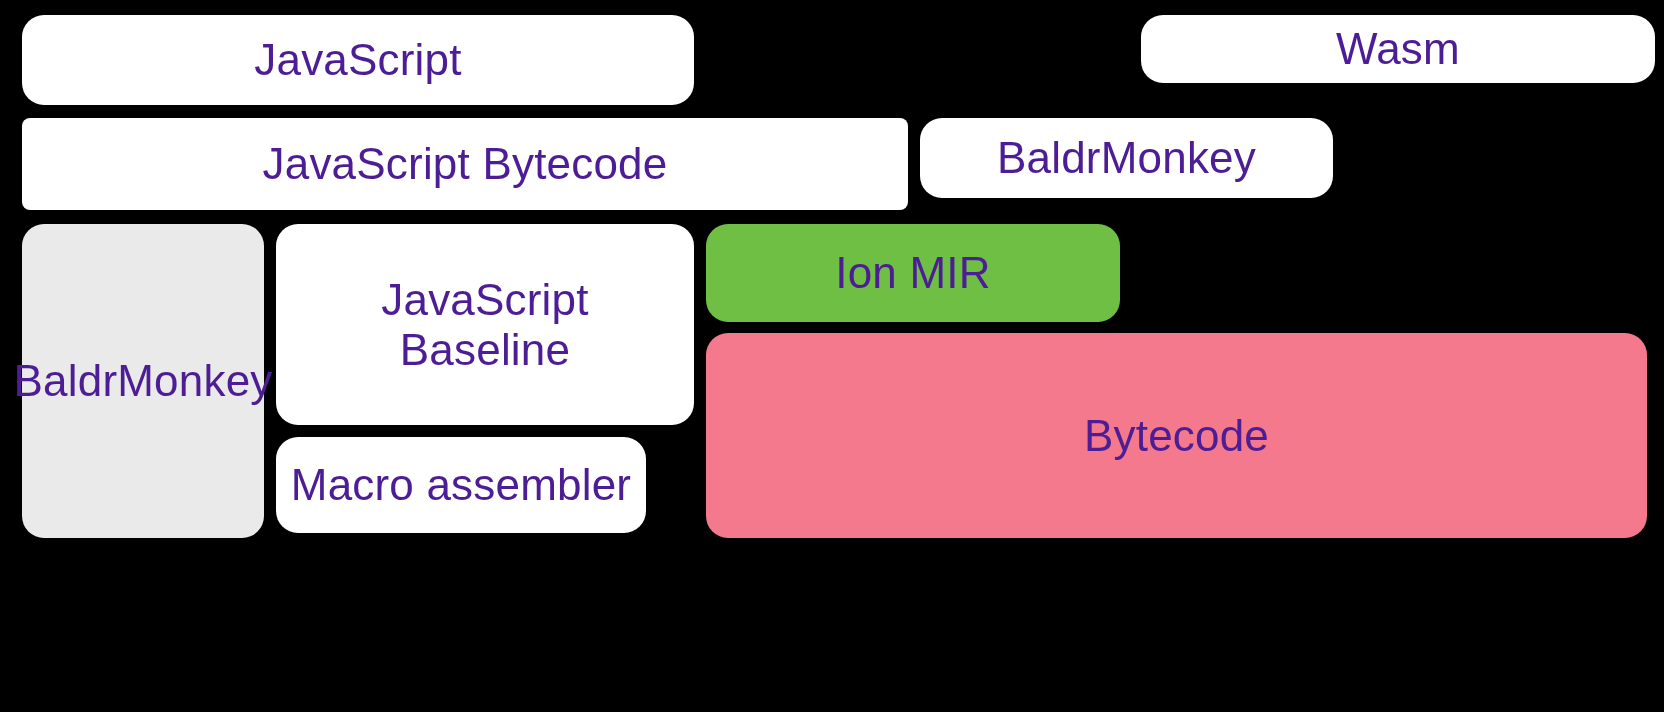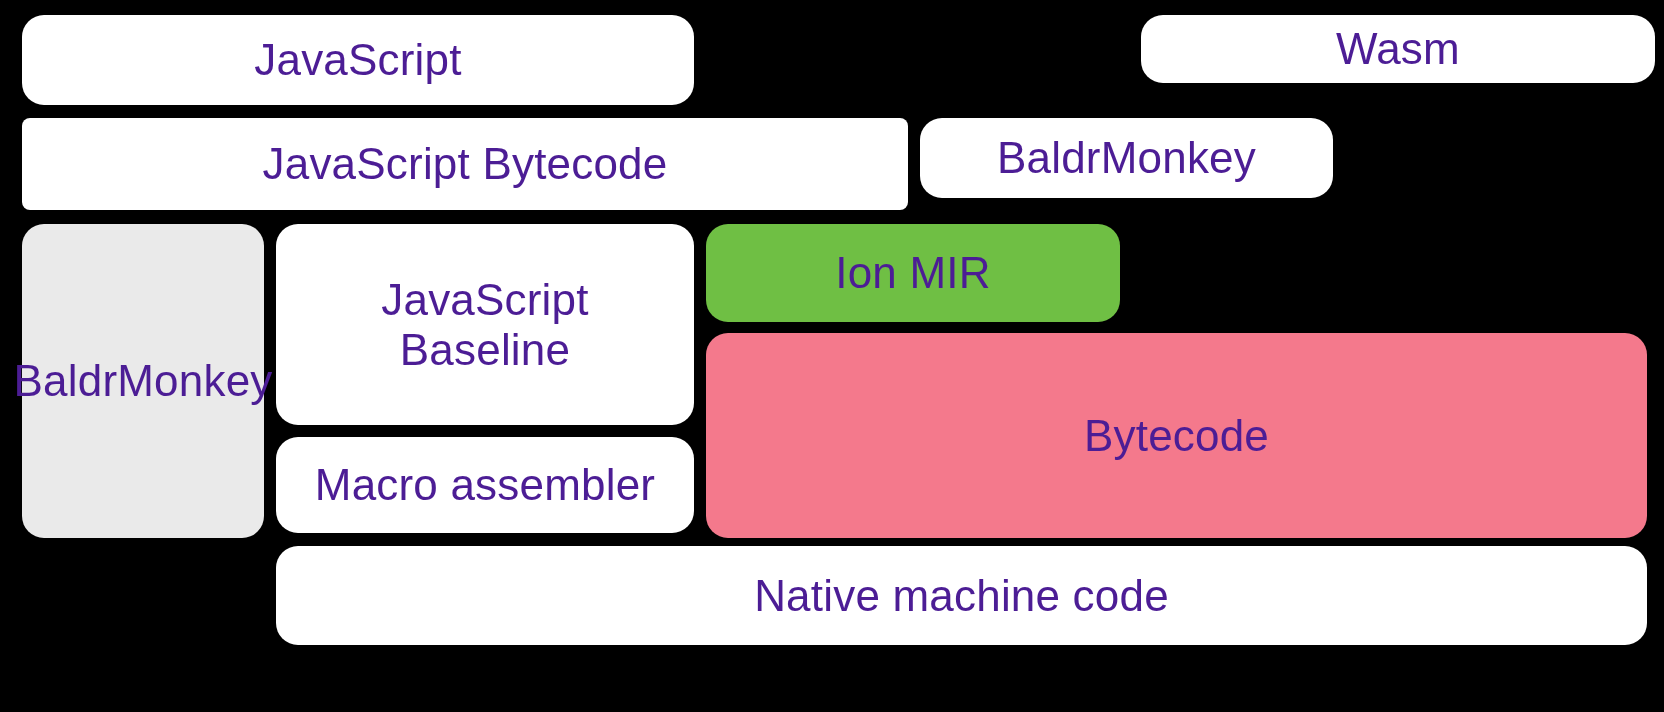--- a/index.html
+++ b/index.html
@@ -43,21 +43,21 @@
   .b-asmjs             { left: 706px;  top: 15px;  width: 414px; height: 90px; }
   .b-wasm              { left: 1133px; top: 15px;  width: 514px; height: 68px; margin-left: 8px; }
 
   
   .b-js-bytecode       { left: 22px;   top: 118px; width: 886px; height: 92px; border-radius: 8px; }
   .b-baldrmonkey       { left: 920px;  top: 118px; width: 413px; height: 80px; }
 
   
   .b-interpreter       { left: 22px;   top: 224px; width: 242px; height: 314px; }
   .b-js-baseline       { left: 276px;  top: 224px; width: 418px; height: 201px; }
-  .b-macro-assembler   { left: 276px;  top: 437px; width: 418px; height: 96px;  }
+  .b-macro-assembler   { left: 276px;  top: 437px; width: 370px; height: 96px;  }
   .b-ion-mir           { left: 706px;  top: 224px; width: 414px; height: 98px;  }
   .b-cranelift         { left: 706px;  top: 333px; width: 941px; height: 205px; }
 
   
   .b-native-code       { left: 276px;  top: 546px; width: 1371px; height: 99px; }
 </style>
 </head>
 <body>
 
 <div id="stage">
@@ -75,15 +75,14 @@
 
   <div class="box fill-white b-js-baseline">JavaScript
 Baseline</div>
 
   <div class="box fill-white b-macro-assembler">Macro assembler</div>
 
   <div class="box fill-green b-ion-mir">Ion MIR</div>
 
   <div class="box fill-pink b-cranelift">Bytecode</div>
 
-  <div class="box fill-white b-native-code">Native machine code</div>
 
 </div>
 
 </body></html>

